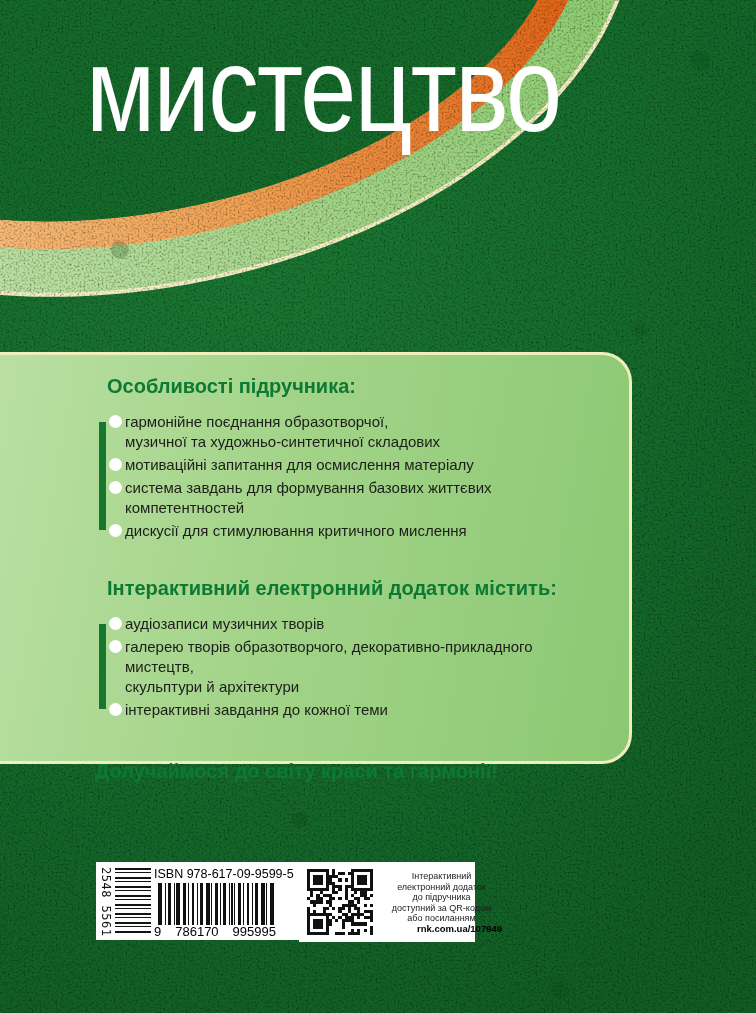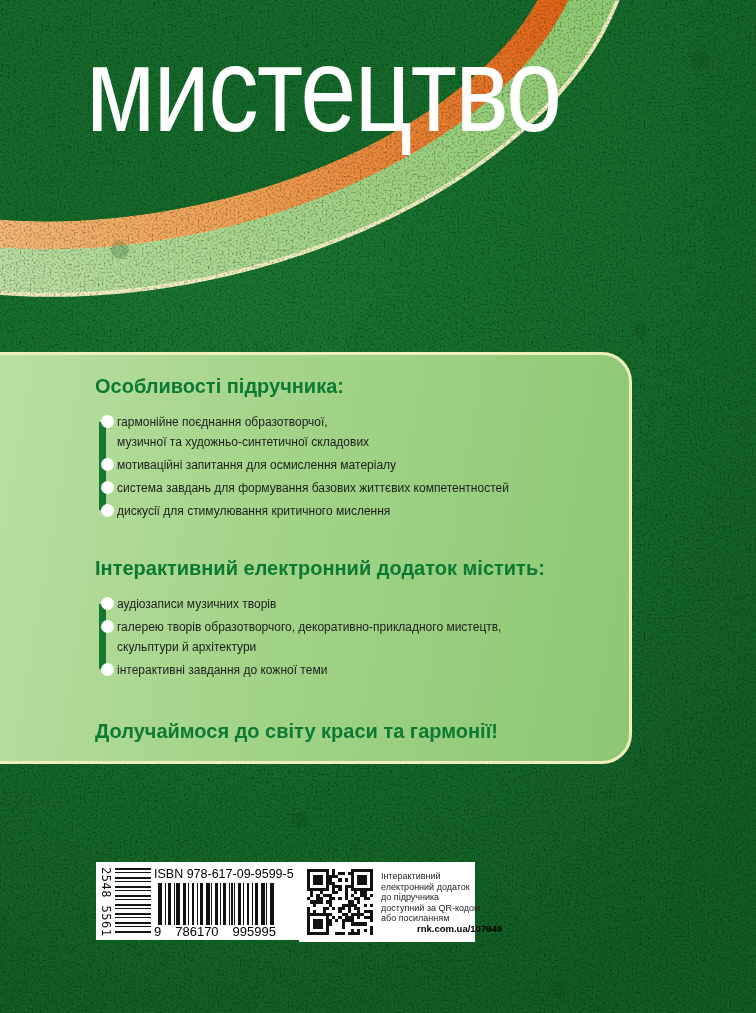--- a/index.html
+++ b/index.html
@@ -12,26 +12,26 @@
          font-size:120px;line-height:1.05;font-weight:400;letter-spacing:-2px;
          transform:scaleX(.84);transform-origin:left top;white-space:nowrap;}
   .subtitle{position:absolute;left:96px;top:138px;color:#ffffff;
             font-size:19px;font-weight:700;line-height:23px;}
 
   
   .panel{position:absolute;left:-34px;top:352px;width:666px;height:412px;
          box-sizing:border-box;border:3px solid #f1eebe;border-radius:30px;
          background:linear-gradient(100deg,#bce0a4 0%,#a3d489 45%,#8cc873 100%);
          padding:20px 42px 0 126px;}
-  .panel-heading{margin:0 0 14px;font-size:20px;font-weight:700;color:#0c7a33;}
+  .panel-heading{margin:0 12px 14px;font-size:20px;font-weight:700;color:#0c7a33;}
   ul.timeline{list-style:none;margin:0 0 36px;padding:0 0 0 18px;position:relative;}
   ul.timeline.second{margin-bottom:0;}
   ul.timeline::before{content:"";position:absolute;left:4px;top:10px;width:7px;
                       height:calc(100% - 21px);background:#17772f;}
-  ul.timeline li{position:relative;margin:0 4px 3px;font-size:12px;line-height:20px;color:#1d1d1b;}
+  ul.timeline li{position:relative;margin:0 12px 3px;font-size:15px;line-height:20px;color:#1d1d1b;}
   ul.timeline li:last-child{margin-bottom:0;}
   ul.timeline li::before{content:"";position:absolute;left:-16px;top:3px;width:13px;height:13px;
                          border-radius:50%;background:#ffffff;}
   ul.timeline li span{white-space:pre-line;}
   .tagline{margin-top:40px;font-size:20px;font-weight:700;color:#0c7a33;}
 
   
   .isbn-box{position:absolute;left:96px;top:862px;width:209px;height:78px;background:#ffffff;}
   .side-num{position:absolute;left:17px;top:5px;width:70px;transform-origin:0 0;
             transform:rotate(90deg);font-family:"DejaVu Sans Mono",monospace;
@@ -45,21 +45,21 @@
             background-image:
               repeating-linear-gradient(90deg,#101010 0 1.5px,transparent 1.5px 4.6px),
               repeating-linear-gradient(90deg,#101010 0 2.2px,transparent 2.2px 7.9px);
             border-left:2px solid #101010;border-right:2px solid #101010;}
   .ean-digits{position:absolute;left:58px;top:62px;width:122px;display:flex;
               justify-content:space-between;font-size:13px;color:#000;}
 
   
   .qr-box{position:absolute;left:299px;top:862px;width:176px;height:80px;background:#ffffff;}
   .qr-svg{position:absolute;left:8px;top:7px;width:66px;height:66px;}
-  .qr-text{position:absolute;left:82px;top:9px;font-size:9px;line-height:10.5px;color:#1c1c1c;}
+  .qr-text{position:absolute;left:82px;top:9px;font-size:9px;line-height:10.5px;color:#1c1c1c;text-align:center;}
   .qr-link{font-weight:700;font-size:9.5px;color:#000;padding-left:36px;}
 </style>
 </head>
 <body>
 
 <div class="page">
 
   <svg class="bg-svg" width="756" height="1013" viewBox="0 0 756 1013" aria-hidden="true">
     <defs>
       <radialGradient id="vg" cx="32%" cy="16%" r="95%">

